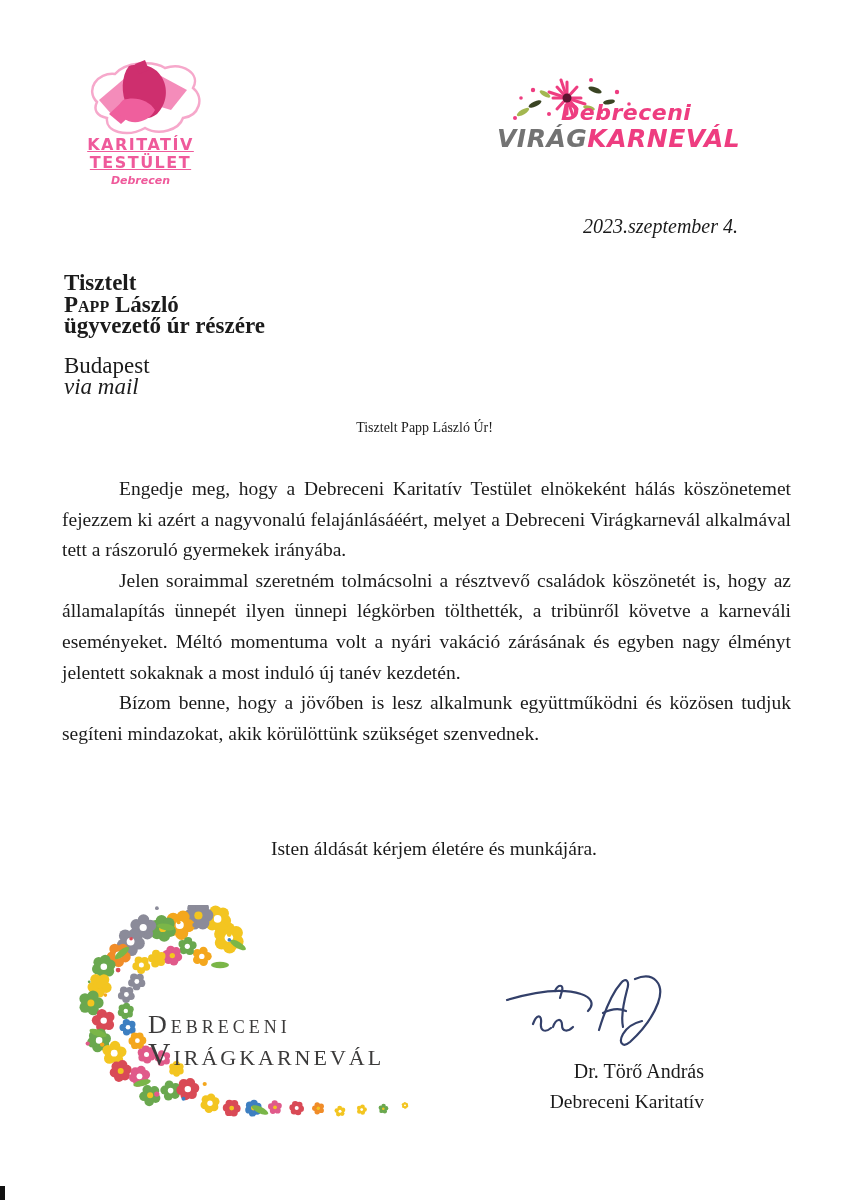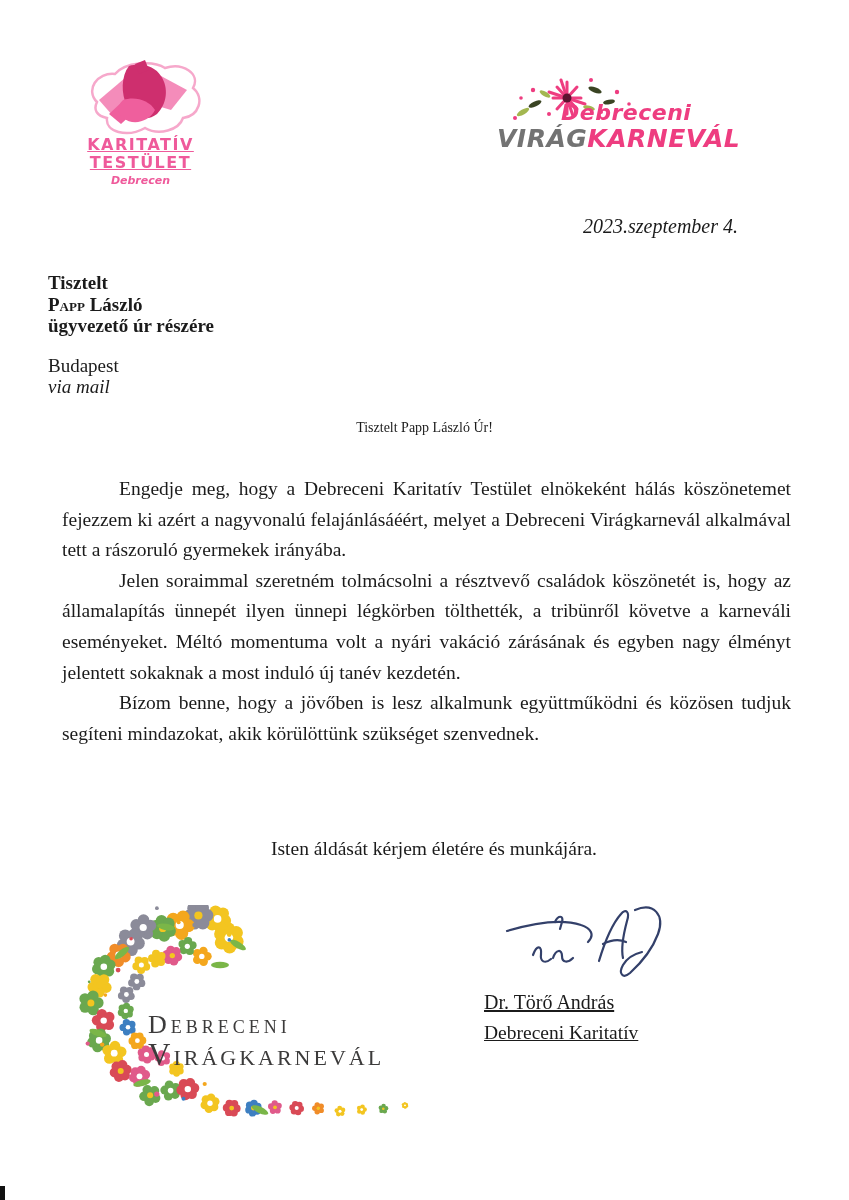--- a/index.html
+++ b/index.html
@@ -20,39 +20,39 @@
   .carnival-word1{position:absolute; left:64px; top:26px;
     font-family:"DejaVu Sans", sans-serif; font-weight:bold; font-style:italic;
     font-size:22px; color:#ee3d80; letter-spacing:.5px;}
   .carnival-word2{position:absolute; left:0px; top:50px; white-space:nowrap;
     font-family:"DejaVu Sans", sans-serif; font-weight:bold; font-style:italic;
     font-size:25px; letter-spacing:.5px;}
   .cw-green{color:#737373;}
   .cw-pink{color:#ee3d80;}
   
   .date-line{position:absolute; left:583px; top:215px; font-size:20px;font-style:italic;}
-  .recipient{position:absolute; left:48px; top:272px; font-size:19px; line-height:21.5px;}
+  .recipient{position:absolute; left:64px; top:272px; font-size:23px; line-height:21.5px;}
   .recipient .bold{font-weight:bold;}
   .recipient .city{margin-top:18px;}
   .recipient .via{font-style:italic;}
   .sc{font-variant:small-caps;}
   .salutation{position:absolute; left:0; top:420px; width:849px; text-align:center; font-size:14px;}
   .body-copy{position:absolute; left:62px; top:474px; width:729px;
     font-size:19.5px; line-height:30.6px; text-align:justify;}
   .body-copy p{margin:0; text-indent:57px;}
   .body-copy p + p{margin-top:0px;}
   .closing{position:absolute; left:84px; top:832px; width:700px; text-align:center;
     font-size:19.5px; line-height:33px;}
   
   .wreath{position:absolute; left:70px; top:905px;}
   .wreath-text1{position:absolute; left:148px; top:1010px; font-size:26px; letter-spacing:4px;
     font-variant:small-caps; color:#3c3b3b; white-space:nowrap;}
   .wreath-text2{position:absolute; left:148px; top:1037px; font-size:31px; letter-spacing:3px;
     font-variant:small-caps; color:#3c3b3b; white-space:nowrap;}
-  .sign-block{position:absolute; left:484px; top:901px; width:220px; text-align:left;text-decoration:underline;}
+  .sign-block{position:absolute; left:484px; top:970px; width:220px; text-align:right;}
   .sign-scrawl{display:block; margin:0 auto;}
   .sign-name{font-size:20px; margin-top:4px;}
   .sign-title{font-size:19.5px; line-height:25px; margin-top:6px;}
   .corner-mark{position:absolute; left:0; top:1186px; width:5px; height:14px; background:#111;}
 </style>
 </head>
 <body>
 
 <div class="page">
 

